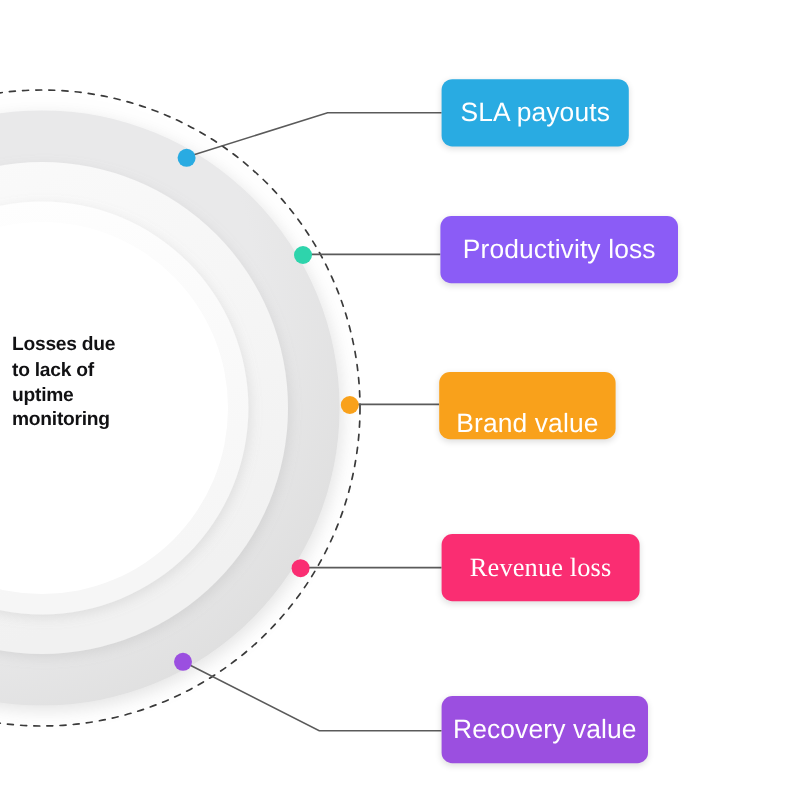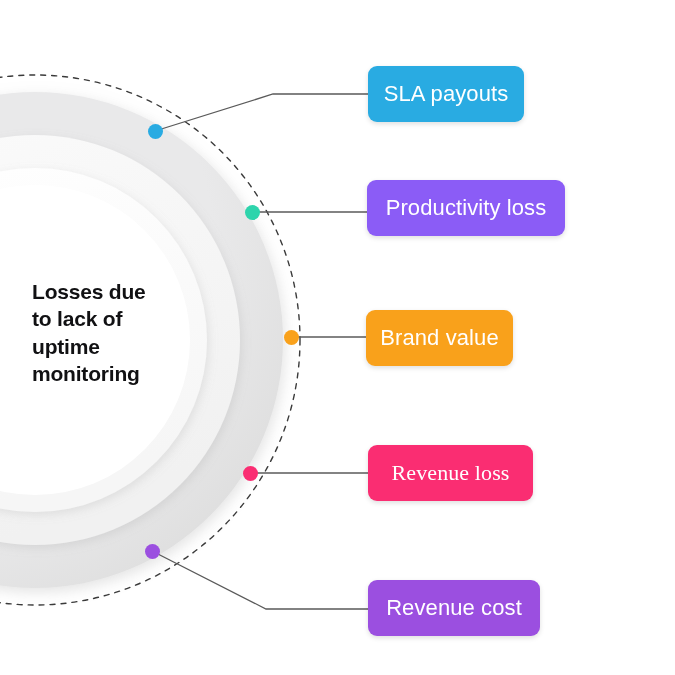--- a/index.html
+++ b/index.html
@@ -1,21 +1,21 @@
 <!DOCTYPE html>
 <html><head>
 <meta charset="utf-8">
 <style>
   html,body{margin:0;padding:0;}
   body{width:675px;height:675px;background:#ffffff;font-family:"Liberation Sans",sans-serif;overflow:hidden;}
   #stage{position:relative;width:675px;height:675px;background:#fff;}
   #rings{position:absolute;left:0;top:0;width:675px;height:675px;}
   #lines{position:absolute;left:0;top:0;width:675px;height:675px;}
-  .center-text{position:absolute;left:32px;top:278px;width:190px;
-    font-size:21px;font-weight:bold;line-height:1.30;color:#111113;
+  .center-text{position:absolute;left:10px;top:278px;width:190px;
+    font-size:16px;font-weight:bold;line-height:1.30;color:#111113;
     letter-spacing:-0.2px;white-space:pre-line;}
   .node{position:absolute;border-radius:9px;display:flex;align-items:center;
     justify-content:center;color:#ffffff;font-size:22px;letter-spacing:0.1px;
     box-shadow:0 2px 5px rgba(0,0,0,0.13);}
   .dot{position:absolute;border-radius:50%;}
 </style>
 </head>
 <body>
 
 <div id="stage">
@@ -72,24 +72,24 @@
       <div class="dot" style="left: 242.5px; top: 465.5px; width: 15px; height: 15px; background: rgb(250, 45, 114);"></div>
       <div class="dot" style="left: 144.5px; top: 543.5px; width: 15px; height: 15px; background: rgb(155, 79, 224);"></div>
     </div>
   <div id="boxes">
       <div class="node" style="left: 368px; top: 66px; width: 156px; height: 56px; background: rgb(41, 171, 226);">
         <span>SLA payouts</span>
       </div>
       <div class="node" style="left: 367px; top: 180px; width: 198px; height: 56px; background: #8b5cf6;">
         <span>Productivity loss</span>
       </div>
-      <div class="node" style="left: 366px; top: 310px; width: 147px; height: 56px; background: rgb(249, 161, 27);">
+      <div class="node" style="left: 366px; top: 310px; width: 147px; height: 56px; background: rgb(249, 161, 27); align-items: flex-end;">
         <span>Brand value</span>
       </div>
       <div class="node" style="left: 368px; top: 445px; width: 165px; height: 56px; background: rgb(250, 45, 114); font-family: Liberation Serif, serif;">
         <span>Revenue loss</span>
       </div>
       <div class="node" style="left: 368px; top: 580px; width: 172px; height: 56px; background: rgb(155, 79, 224);">
-        <span>Revenue cost</span>
+        <span>Recovery value</span>
       </div>
     </div>
 
 </div>
 
 </body></html>

